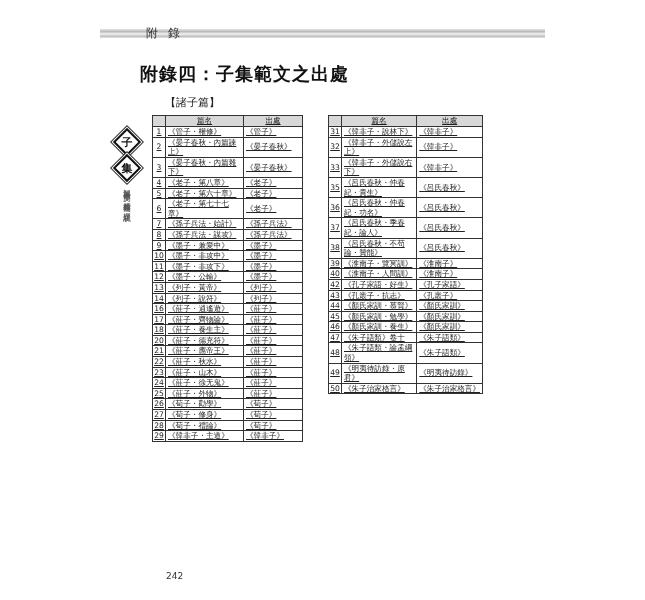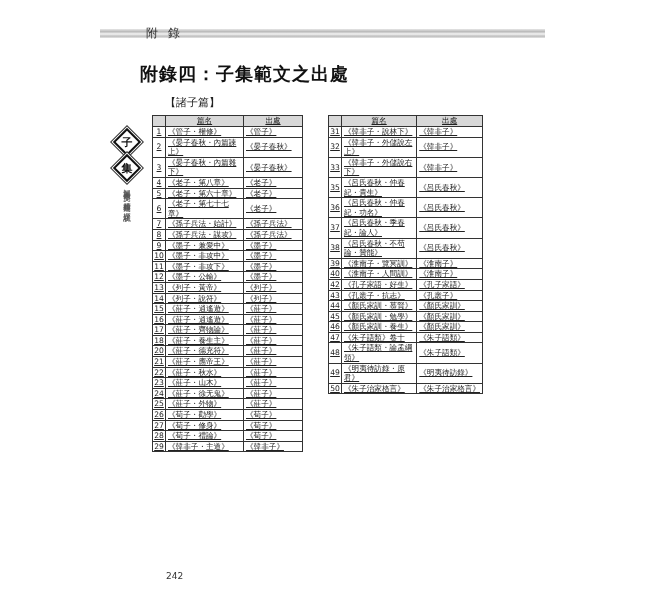--- a/index.html
+++ b/index.html
@@ -130,25 +130,20 @@
         <td class="num">13</td>
         <td class="name">《列子・黃帝》</td>
         <td class="src">《列子》</td>
       </tr>
       <tr>
         <td class="num">14</td>
         <td class="name">《列子・說符》</td>
         <td class="src">《列子》</td>
       </tr>
       <tr>
-        <td class="num">15</td>
-        <td class="name">《莊子・逍遙遊》</td>
-        <td class="src">《莊子》</td>
-      </tr>
-      <tr>
         <td class="num">16</td>
         <td class="name">《莊子・逍遙遊》</td>
         <td class="src">《莊子》</td>
       </tr>
       <tr>
         <td class="num">17</td>
         <td class="name">《莊子・齊物論》</td>
         <td class="src">《莊子》</td>
       </tr>
       <tr>

